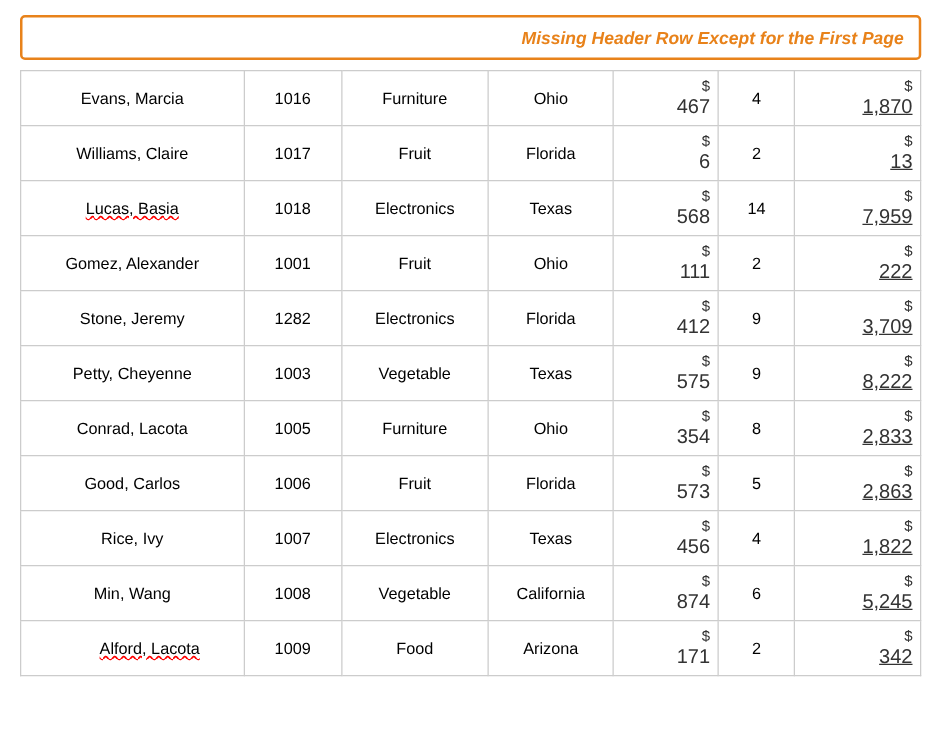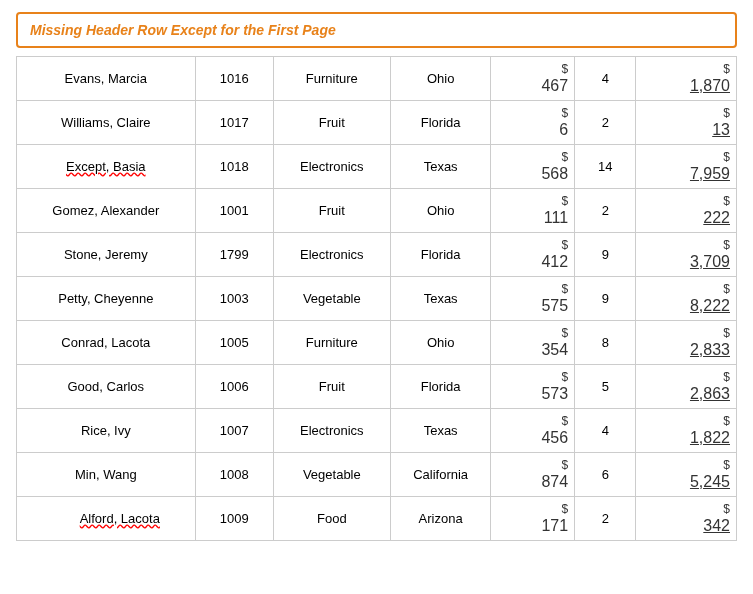--- a/index.html
+++ b/index.html
@@ -11,21 +11,21 @@
       min-height: 594px;
       overflow: hidden;
     }
     .page-wrapper {
       padding: 12px 16px;
       background: #fff;
     }
     .header-box {
       border: 2px solid #e8821a;
       border-radius: 4px;
-      text-align: left;
+      text-align: right;
       padding: 8px 12px;
       margin-bottom: 8px;
     }
     .header-box span {
       color: #e8821a;
       font-weight: bold;
       font-size: 14px;
       font-style: italic;
     }
     table {
@@ -123,21 +123,21 @@
             <span class="currency-top dollar-sign">$</span>
             <span class="value-bottom">6</span>
           </td>
           <td>2</td>
           <td class="total-cell">
             <span class="currency-top dollar-sign">$</span>
             <span class="value-bottom underline-val">13</span>
           </td>
         </tr>
         <tr class="data-row">
-          <td class="name-cell" style="text-decoration: underline wavy red;">Except, Basia</td>
+          <td class="name-cell" style="text-decoration: underline wavy red;">Lucas, Basia</td>
           <td>1018</td>
           <td>Electronics</td>
           <td>Texas</td>
           <td class="price-cell">
             <span class="currency-top dollar-sign">$</span>
             <span class="value-bottom">568</span>
           </td>
           <td>14</td>
           <td class="total-cell">
             <span class="currency-top dollar-sign">$</span>
@@ -154,21 +154,21 @@
             <span class="value-bottom">111</span>
           </td>
           <td>2</td>
           <td class="total-cell">
             <span class="currency-top dollar-sign">$</span>
             <span class="value-bottom underline-val">222</span>
           </td>
         </tr>
         <tr class="data-row">
           <td class="name-cell">Stone, Jeremy</td>
-          <td>1799</td>
+          <td>1282</td>
           <td>Electronics</td>
           <td>Florida</td>
           <td class="price-cell">
             <span class="currency-top dollar-sign">$</span>
             <span class="value-bottom">412</span>
           </td>
           <td>9</td>
           <td class="total-cell">
             <span class="currency-top dollar-sign">$</span>
             <span class="value-bottom underline-val">3,709</span>

